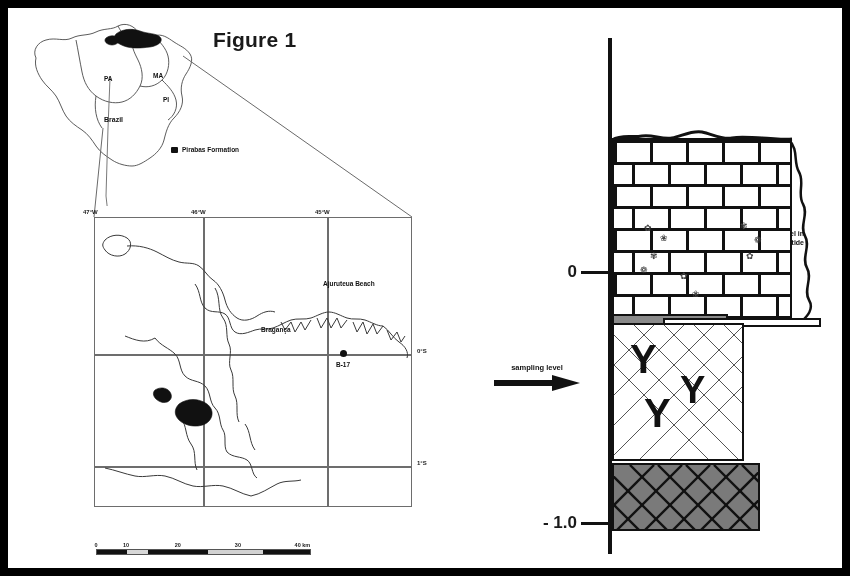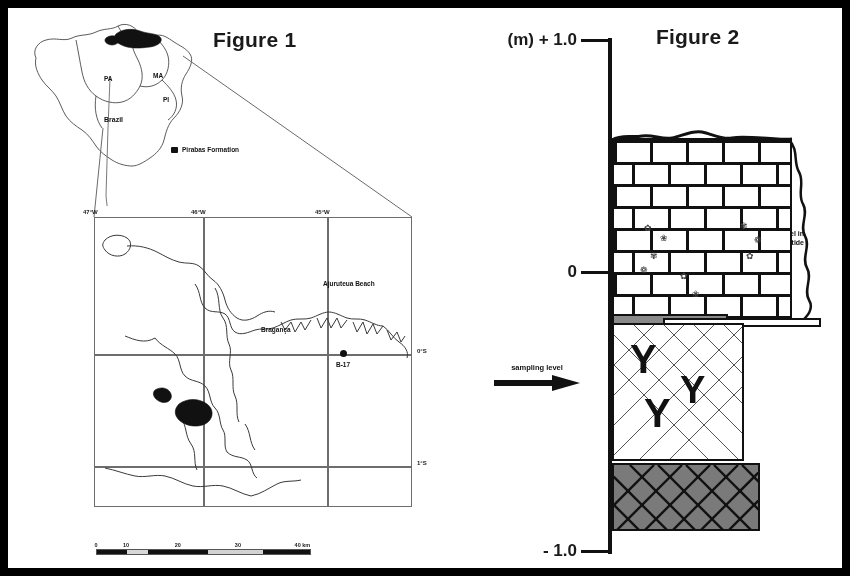--- a/index.html
+++ b/index.html
@@ -389,48 +389,43 @@
         <div class="scale-tick" style="left:0%">0</div>
         <div class="scale-tick" style="left:14%">10</div>
         <div class="scale-tick" style="left:38%">20</div>
         <div class="scale-tick" style="left:66%">30</div>
         <div class="scale-tick" style="left:96%">40 km</div>
       </div>
     </div>
 
     <div id="fig2" class="panel">
 
-      <div id="fig2-title" class="fig-title">Figure 2</div>
 
       <div id="axis-line"></div>
 
-      <div class="tick-row" style="top:22px">
-        <span class="tick-label">(m) + 1.0</span>
-        <span class="tick-mark"></span>
-      </div>
 
       <div id="annot-waterlevel" style="top:222px">
         <span>water level in</span><br>
         <span>high tide</span>
       </div>
 
       <div class="tick-row" style="top:254px">
         <span class="tick-label">0</span>
         <span class="tick-mark"></span>
       </div>
 
       <div id="annot-sampling">
         <span id="annot-sampling-text">sampling level</span>
         <svg id="arrow-sampling" width="90" height="18" viewBox="0 0 90 18">
           <rect x="2" y="6" width="62" height="6" fill="#111"></rect>
           <polygon points="60,1 88,9 60,17" fill="#111"></polygon>
         </svg>
       </div>
 
-      <div class="tick-row" style="top:533px">
+      <div class="tick-row" style="top:505px">
         <span class="tick-label">- 1.0</span>
         <span class="tick-mark"></span>
       </div>
 
       <div id="unit-limestone" class="unit">
         <div class="brick-v" style="left:0px;  top:3px;   height:19px"></div>
         <div class="brick-v" style="left:36px; top:3px;   height:19px"></div>
         <div class="brick-v" style="left:72px; top:3px;   height:19px"></div>
         <div class="brick-v" style="left:108px;top:3px;   height:19px"></div>
         <div class="brick-v" style="left:144px;top:3px;   height:19px"></div>

